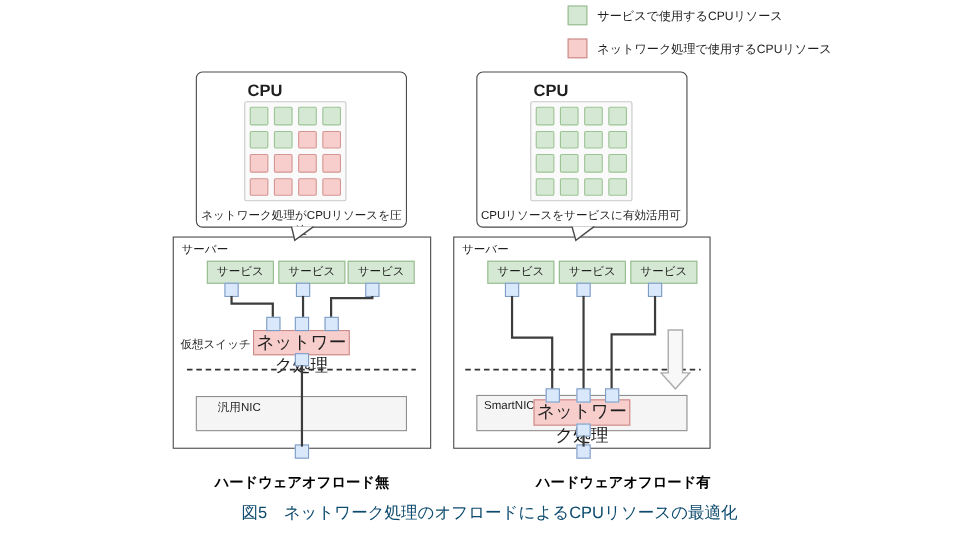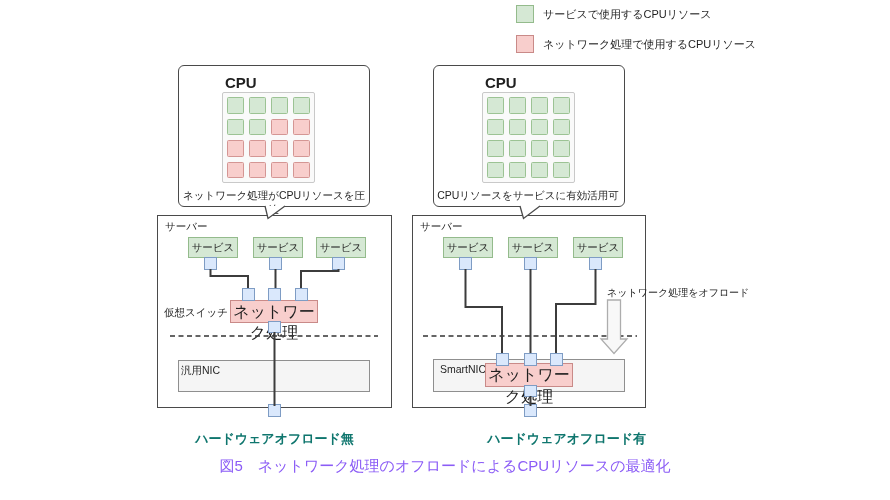--- a/index.html
+++ b/index.html
@@ -6,33 +6,33 @@
   body{font-family:"Liberation Sans","DejaVu Sans",sans-serif;color:#2b2b2b;}
   .canvas{position:relative;width:890px;height:500px;background:#ffffff;overflow:hidden;}
   
   .outline-box{position:absolute;background:#ffffff;border:1.3px solid #4a4a4a;box-sizing:border-box;}
   .cpu-box{border-radius:6px;}
   .grid-box{position:absolute;display:grid;grid-template-columns:repeat(4,1fr);gap:5px;padding:4px;
             background:#fafafa;border:1px solid #c9c9c9;border-radius:2px;box-sizing:border-box;}
   .cell{border-radius:1.5px;box-sizing:border-box;}
   .cell.service{background:#d5e8d4;border:1px solid #9cc394;}
   .cell.network{background:#f8cecc;border:1px solid #d49694;}
-  .service-box{position:absolute;width:50px;height:21px;background:#d5e8d4;border:1px solid #94bb8c;
+  .service-box{position:absolute;width:61px;height:21px;background:#d5e8d4;border:1px solid #94bb8c;
                box-sizing:border-box;text-align:center;font-size:10.5px;line-height:19px;color:#1f1f1f;}
   .net-box{position:absolute;background:#f8cecc;border:1px solid #c98a88;box-sizing:border-box;
            text-align:center;font-size:16px;color:#1f1f1f;}
   .nic-box{position:absolute;background:#f5f5f5;border:1px solid #8f8f8f;box-sizing:border-box;}
   .conn{position:absolute;width:13px;height:13px;background:#dae8fc;border:1px solid #7e9cc4;box-sizing:border-box;}
   
   .t{position:absolute;white-space:nowrap;}
   .cpu-title{font-size:15px;font-weight:600;color:#1f1f1f;}
   .box-note{position:absolute;width:192px;text-align:center;font-size:10.5px;color:#1f1f1f;}
   .small-label{font-size:10.5px;color:#1f1f1f;}
-  .caption{position:absolute;text-align:center;font-weight:bold;font-size:13px;color:#0f766e;}
-  .fig-caption{position:absolute;left:0;top:457px;width:890px;text-align:center;font-size:15px;color:#8b5cf6;}
+  .caption{position:absolute;text-align:center;font-weight:bold;font-size:13px;color:#000000;}
+  .fig-caption{position:absolute;left:0;top:457px;width:890px;text-align:center;font-size:15px;color:#0c4a6e;}
   .legend-item{position:absolute;display:flex;align-items:center;height:18px;}
   .legend-swatch{width:18px;height:18px;box-sizing:border-box;margin-right:9px;}
   .legend-swatch.service{background:#d5e8d4;border:1px solid #94bb8c;}
   .legend-swatch.network{background:#f8cecc;border:1px solid #c98a88;}
   .legend-label{font-size:11px;color:#1f1f1f;}
   svg.overlay{position:absolute;left:0;top:0;pointer-events:none;}
 </style>
 </head>
 <body>
 
@@ -102,35 +102,34 @@
   <div class="conn" style="left:332px;top:257px;"></div>
 
   <div class="t small-label" style="left:158px;top:306px;width:70px;text-align:right;">仮想スイッチ</div>
   <div class="net-box" style="left:230px;top:300px;width:88px;height:23px;line-height:21px;">ネットワーク処理</div>
   <div class="conn" style="left:242px;top:288px;"></div>
   <div class="conn" style="left:268px;top:288px;"></div>
   <div class="conn" style="left:295px;top:288px;"></div>
   <div class="conn" style="left:268px;top:321px;height:12px;"></div>
 
   <div class="nic-box" style="left:178px;top:360px;width:192px;height:32px;"></div>
-  <div class="t small-label" style="left:181px;top:364px;">汎用NIC</div>
+  <div class="t small-label" style="left:198px;top:364px;">汎用NIC</div>
   <div class="conn" style="left:268px;top:404px;"></div>
   <div class="caption" style="left:157px;top:430px;width:235px;">ハードウェアオフロード無</div>
 
   <div class="outline-box" style="left:412px;top:215px;width:234px;height:193px;"></div>
   <div class="t small-label" style="left:420px;top:220px;">サーバー</div>
 
   <div class="service-box" style="left:443px;top:237px;">サービス</div>
   <div class="service-box" style="left:508px;top:237px;">サービス</div>
   <div class="service-box" style="left:573px;top:237px;">サービス</div>
   <div class="conn" style="left:459px;top:257px;"></div>
   <div class="conn" style="left:524px;top:257px;"></div>
   <div class="conn" style="left:589px;top:257px;"></div>
 
-  <div class="t" style="left:607px;top:286px;font-size:10px;color:#1f1f1f;">ネットワーク処理をオフロード</div>
 
   <div class="nic-box" style="left:433px;top:359px;width:192px;height:33px;"></div>
   <div class="t small-label" style="left:440px;top:363px;">SmartNIC</div>
   <div class="net-box" style="left:485px;top:363px;width:88px;height:24px;line-height:22px;">ネットワーク処理</div>
   <div class="conn" style="left:496px;top:353px;"></div>
   <div class="conn" style="left:524px;top:353px;"></div>
   <div class="conn" style="left:550px;top:353px;"></div>
   <div class="conn" style="left:524px;top:385px;height:12px;"></div>
   <div class="conn" style="left:524px;top:404px;"></div>
   <div class="caption" style="left:412px;top:430px;width:234px;text-align:right;">ハードウェアオフロード有</div>

